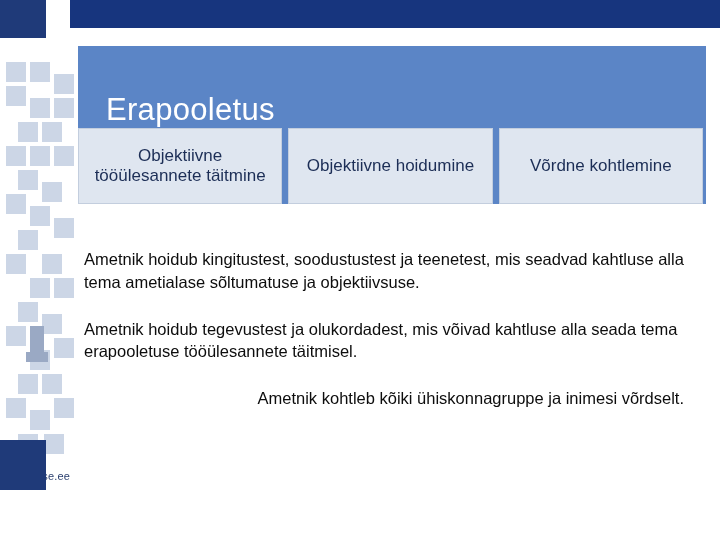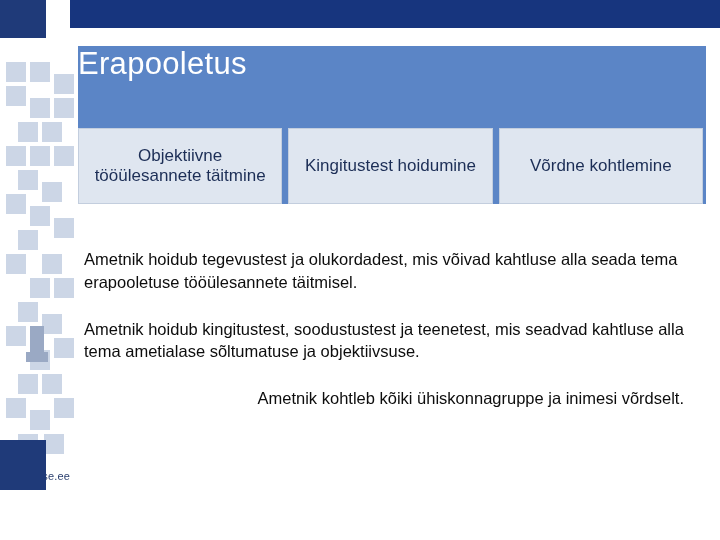--- a/index.html
+++ b/index.html
@@ -81,22 +81,23 @@
     width: 630px;
   }
 
   
   .title-band {
     position: relative;
     width: 628px;
     height: 82px;
     background: #5b85c6;
     display: flex;
-    align-items: flex-start;
+    align-items: flex-end;
     box-sizing: border-box;
+    padding-left: 28px;
   }
   .title-text {
     font-size: 31px;
     color: #ffffff;
     font-family: "Liberation Sans", sans-serif;
     font-weight: 400;
     letter-spacing: 0.3px;
   }
 
   
@@ -211,28 +212,28 @@
   <div class="content">
     <div class="title-band">
       <div class="title-text">Erapooletus</div>
     </div>
 
     <div class="boxes">
       <div class="box">
         <span class="box-label">Objektiivne tööülesannete täitmine</span>
       </div>
       <div class="box">
-        <span class="box-label">Kingitustest hoidumine</span>
+        <span class="box-label">Objektiivne hoidumine</span>
       </div>
       <div class="box">
         <span class="box-label">Võrdne kohtlemine</span>
       </div>
     </div>
   </div>
 
   <div class="body-text">
+    <p class="para">Ametnik hoidub kingitustest, soodustustest ja teenetest, mis seadvad kahtluse alla tema ametialase sõltumatuse ja objektiivsuse.</p>
     <p class="para">Ametnik hoidub tegevustest ja olukordadest, mis võivad kahtluse alla seada tema erapooletuse tööülesannete täitmisel.</p>
-    <p class="para">Ametnik hoidub kingitustest, soodustustest ja teenetest, mis seadvad kahtluse alla tema ametialase sõltumatuse ja objektiivsuse.</p>
     <p class="para">Ametnik kohtleb kõiki ühiskonnagruppe ja inimesi võrdselt.</p>
   </div>
 
   <div class="bottom-bar"></div>
 </div>
 
 </body></html>

